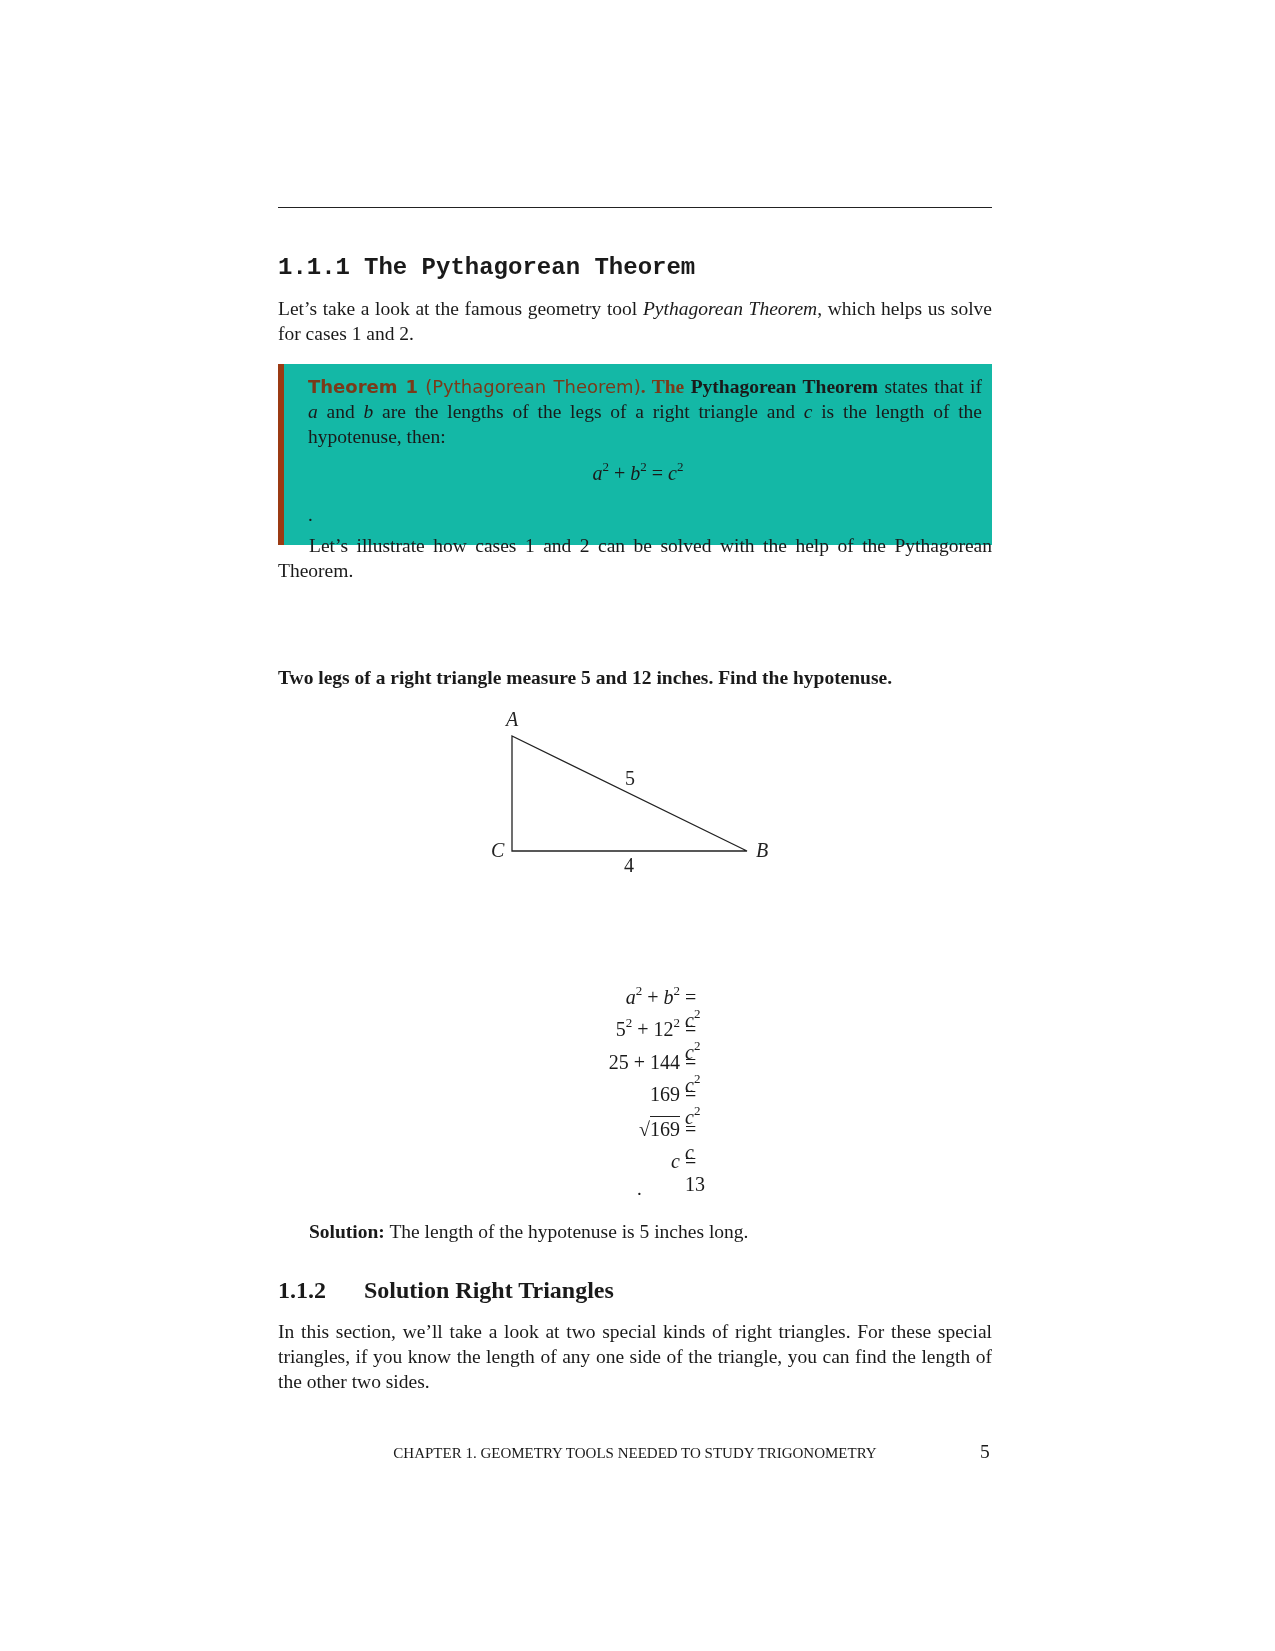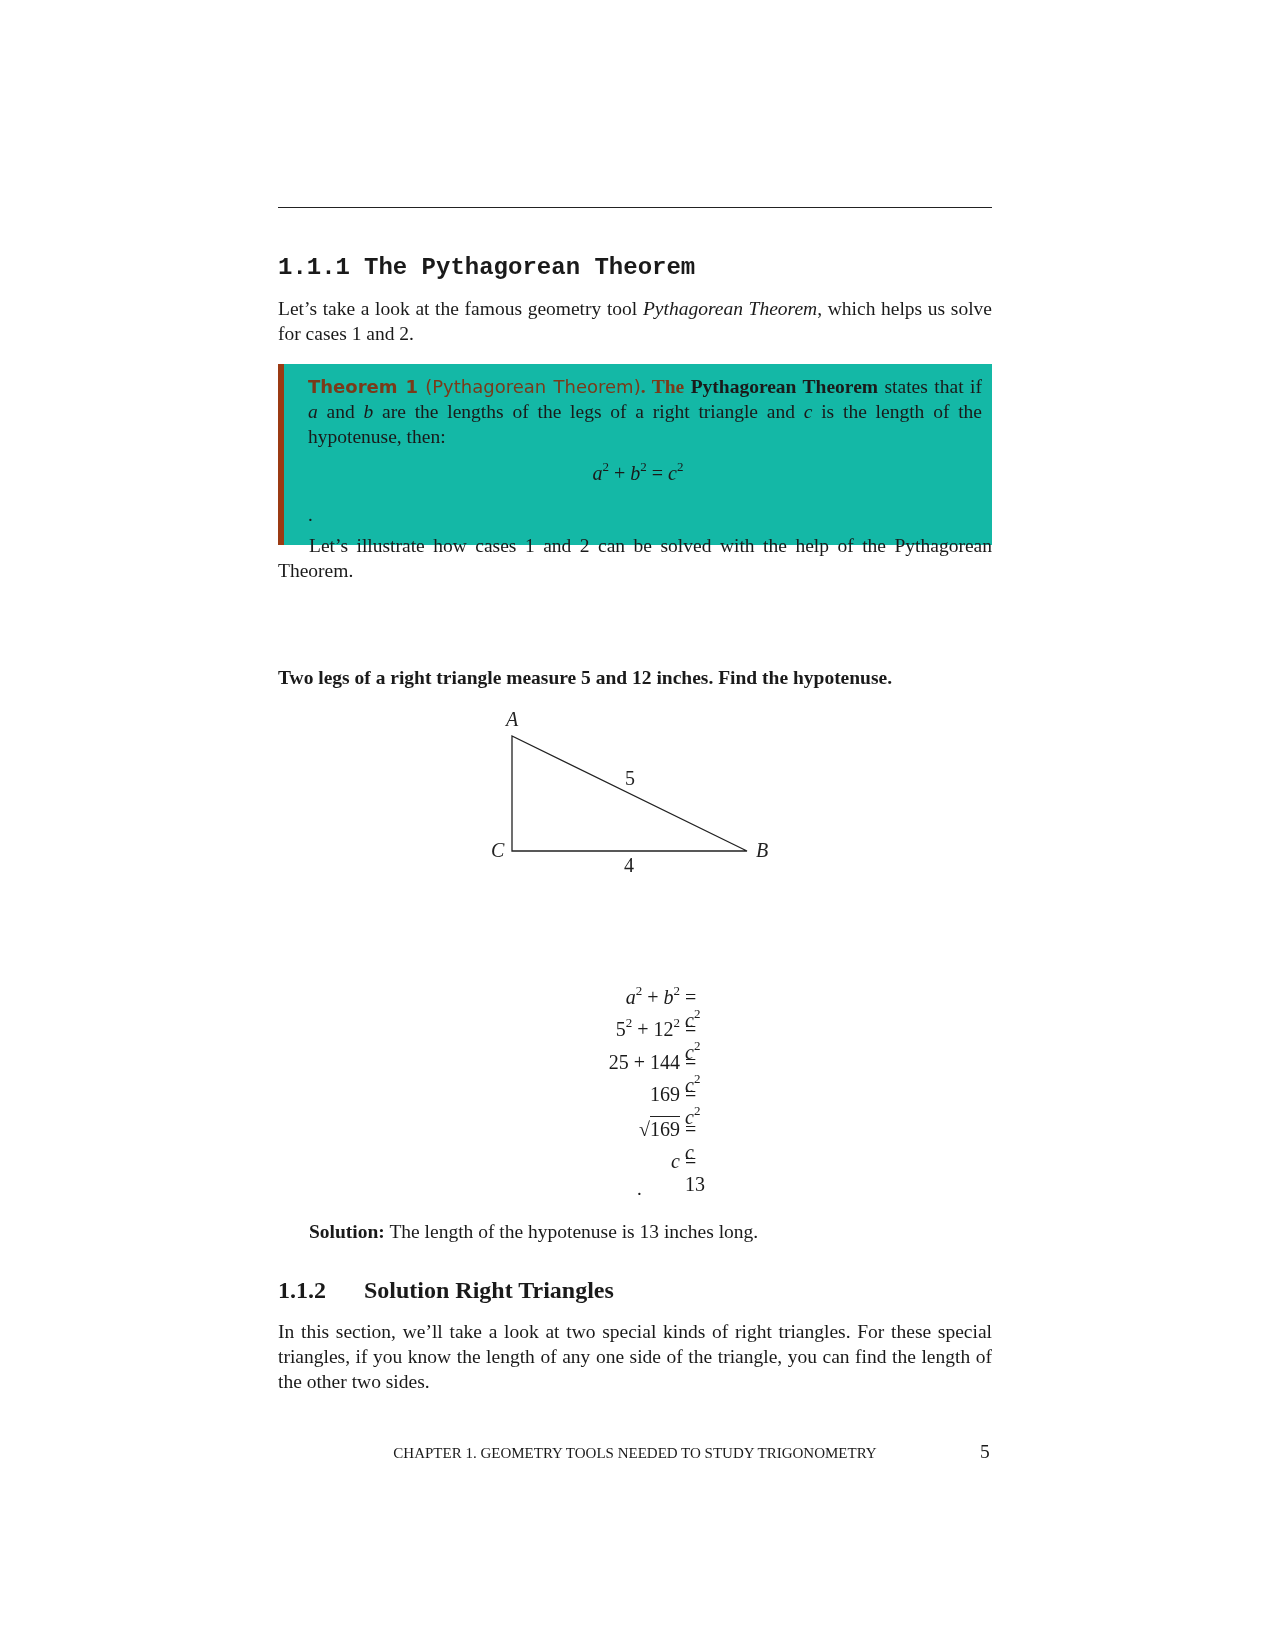--- a/index.html
+++ b/index.html
@@ -88,21 +88,21 @@
     <div style="position:absolute; left:480px; top:1118px; width:200px; text-align:right; font-size:20px;">√<span class="sqrt-bar">169</span></div>
     <div style="position:absolute; left:685px; top:1118px; font-size:20px;">= <i>c</i></div>
 
     <div style="position:absolute; left:480px; top:1150px; width:200px; text-align:right; font-size:20px;"><i>c</i></div>
     <div style="position:absolute; left:685px; top:1150px; font-size:20px;">= 13</div>
 
     <div class="dot" style="left:637px; top:1178px;">.</div>
   </div>
 
   <div class="col" style="top:1219px;">
-    <p class="indent"><b>Solution:</b><span> The length of the hypotenuse is 13 inches long.</span></p>
+    <p class="indent"><b>Solution:</b><span> The length of the hypotenuse is 5 inches long.</span></p>
   </div>
 
   <div class="col h3" style="top:1277px;">
     <span class="num">1.1.2</span><span>Solution Right Triangles</span>
   </div>
 
   <div class="col" style="top:1319px;">
     <p>In this section, we’ll take a look at two special kinds of right triangles. For these special triangles, if you know the length of any one side of the triangle, you can find the length of the other two sides.</p>
   </div>
 

